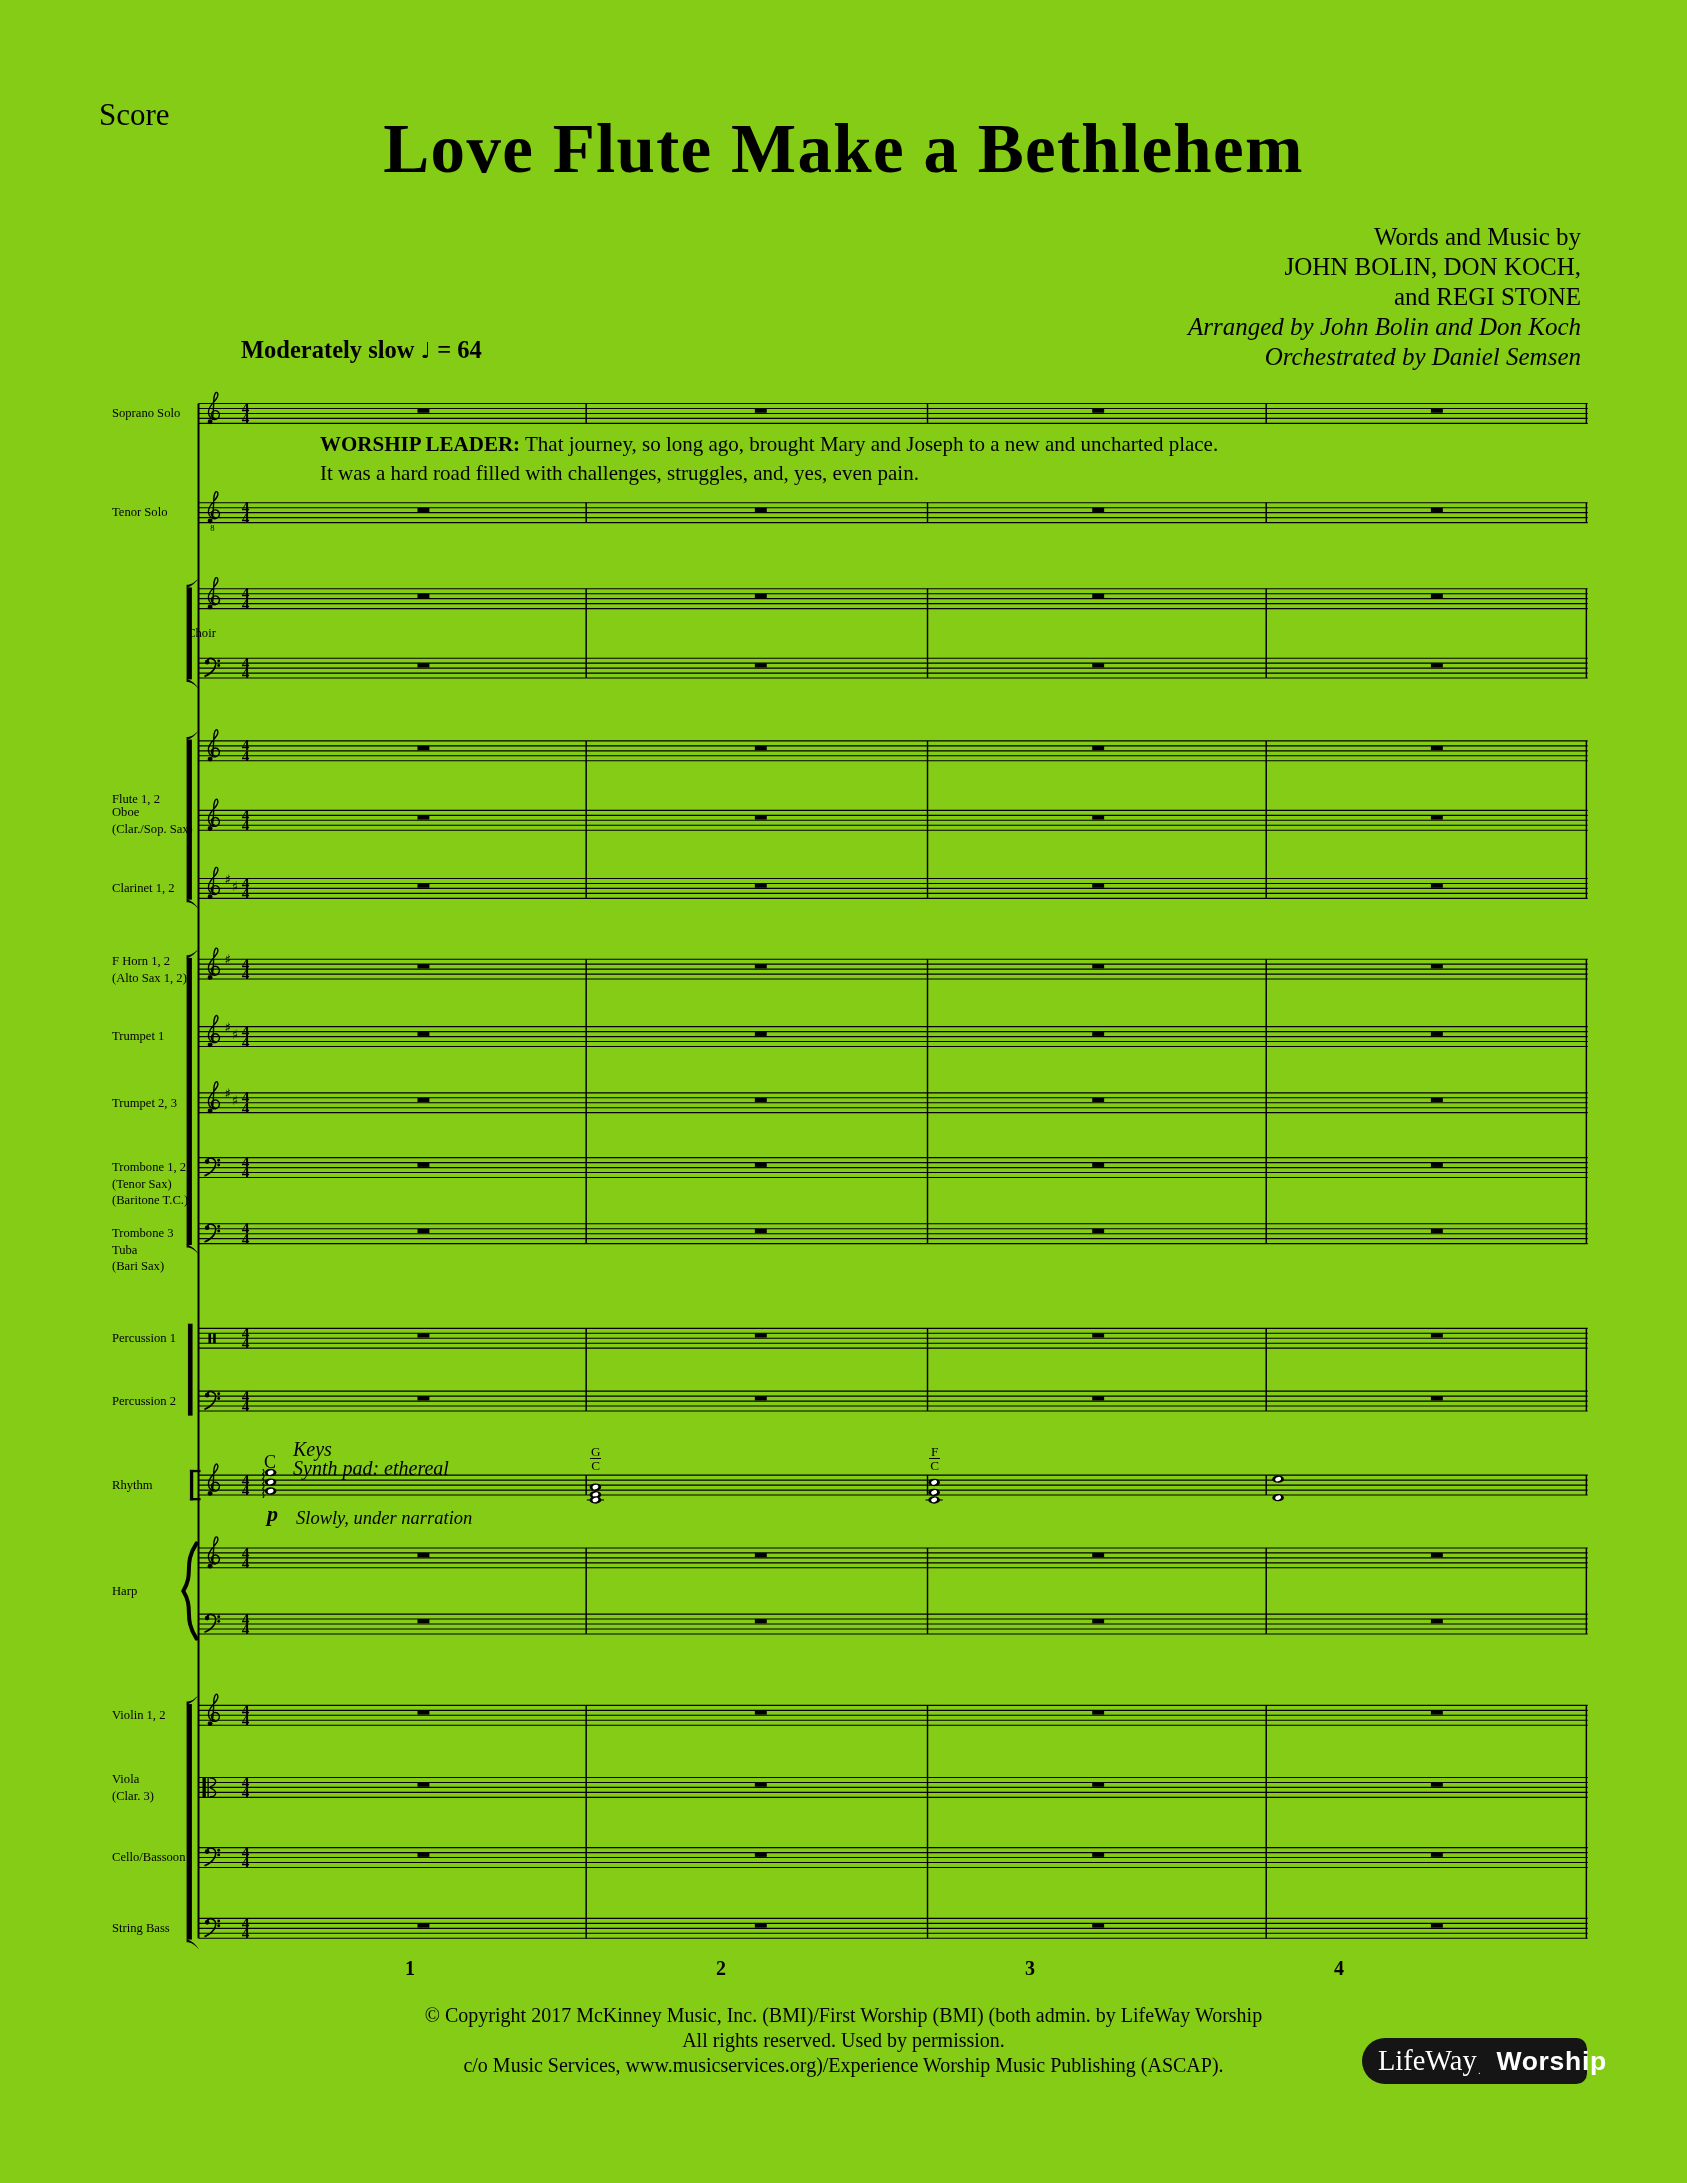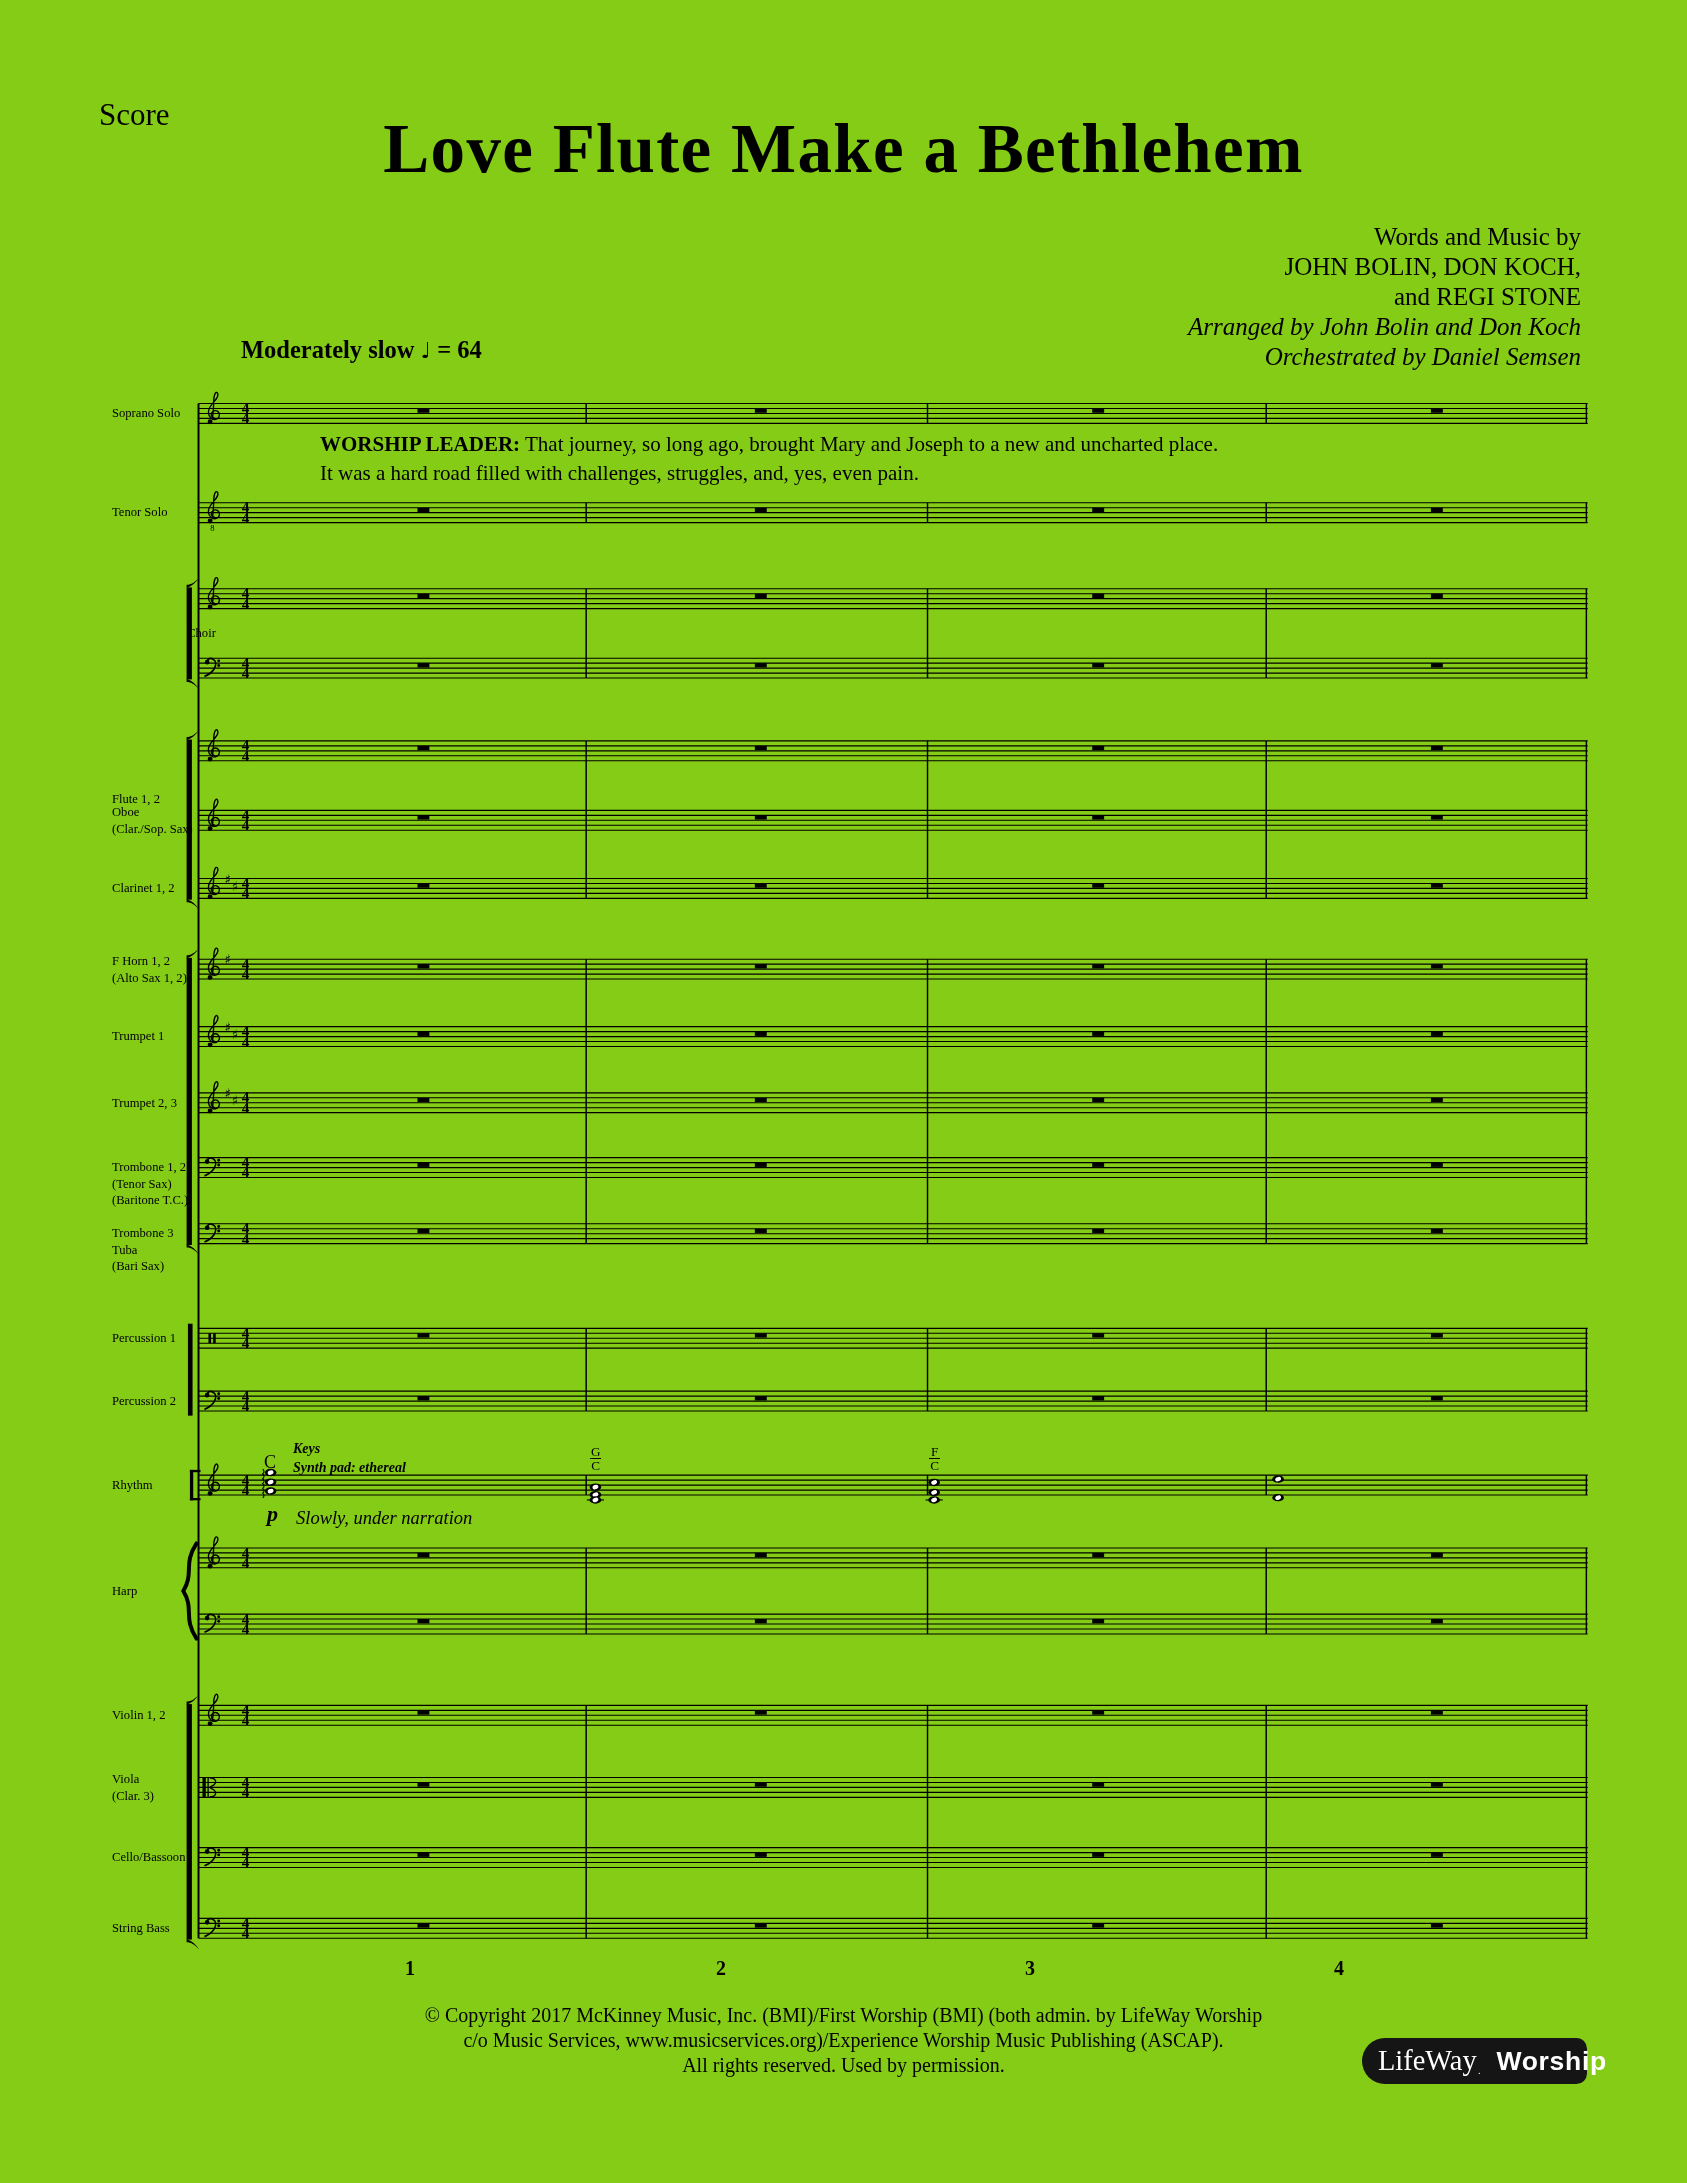--- a/index.html
+++ b/index.html
@@ -10,21 +10,21 @@
   .credits{right:106px;top:222px;text-align:right;line-height:30px;font-size:25px;}
   .credits .c-italic{font-style:italic;}
   .tempo{left:241px;top:336px;font-size:24.5px;font-weight:bold;}
   .tempo .note{font-family:"DejaVu Sans",sans-serif;font-weight:normal;font-size:22px;}
   .narration{left:320px;top:430px;font-size:21px;line-height:29px;}
   .narration b{font-weight:bold;}
   .inst-label{font-size:12.6px;line-height:16.5px;width:179px;}
   .chord{font-size:18px;}
   .chord-frac{font-size:13.2px;line-height:13.2px;text-align:center;}
   .chord-frac .bass{display:block;border-top:1px solid #000;padding:0 1.3px;}
-  .keys-text{font-size:14px;font-weight:bold;font-style:italic;line-height:18.5px;}
+  .keys-text{font-size:20px;font-weight:normal;font-style:italic;line-height:18.5px;}
   .dyn{font-size:22px;font-weight:bold;font-style:italic;}
   .direction{font-size:18.5px;font-style:italic;}
   .measure-num{font-size:20px;font-weight:bold;width:40px;text-align:center;}
   .copyright{left:0;right:0;top:2003px;text-align:center;font-size:20px;line-height:25px;}
   .logo{left:1362px;top:2038px;width:225px;height:46px;background:#151515;border-radius:23px 10.6px 10.6px 23px;display:flex;align-items:center;padding-left:16px;box-sizing:border-box;}
   .logo .brand{color:#fff;font-size:28.4px;font-family:"Liberation Serif",serif;}
   .logo .reg{color:#fff;font-size:10.6px;align-self:flex-end;margin:0 0 8px 1.3px;}
   .logo .divider{width:1.3px;height:29px;background:#999;margin:0 8.6px 0 7.3px;}
   .logo .division{color:#fff;font-size:26.5px;font-weight:bold;font-family:"Liberation Sans",sans-serif;letter-spacing:0.7px;}
   svg{position:absolute;left:0;top:0;}
@@ -675,22 +675,22 @@
     </div>
   <div id="measures">
       <div class="abs measure-num" style="left:390px;top:1957px;">1</div>
       <div class="abs measure-num" style="left:701px;top:1957px;">2</div>
       <div class="abs measure-num" style="left:1010px;top:1957px;">3</div>
       <div class="abs measure-num" style="left:1319px;top:1957px;">4</div>
     </div>
 
   <div class="abs copyright">
     <div>© Copyright 2017 McKinney Music, Inc. (BMI)/First Worship (BMI) (both admin. by LifeWay Worship</div>
+    <div>All rights reserved. Used by permission.</div>
     <div>c/o Music Services, www.musicservices.org)/Experience Worship Music Publishing (ASCAP).</div>
-    <div>All rights reserved. Used by permission.</div>
   </div>
 
   <div class="abs logo">
     <span class="brand">LifeWay</span>
     <span class="reg">.</span>
     <span class="divider"></span>
     <span class="division">Worship</span>
   </div>
 </div>
 

